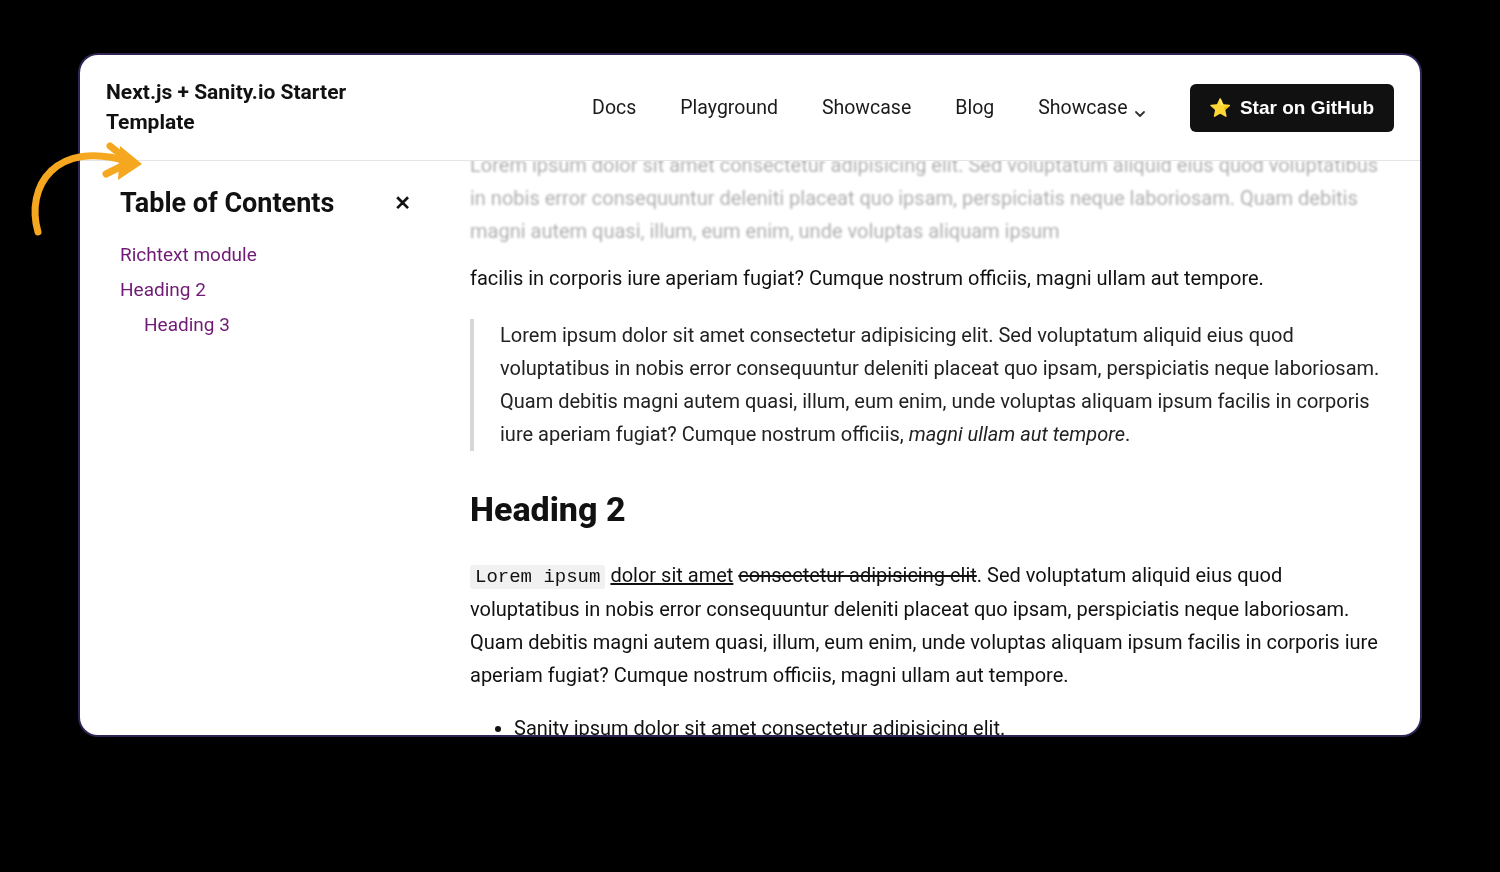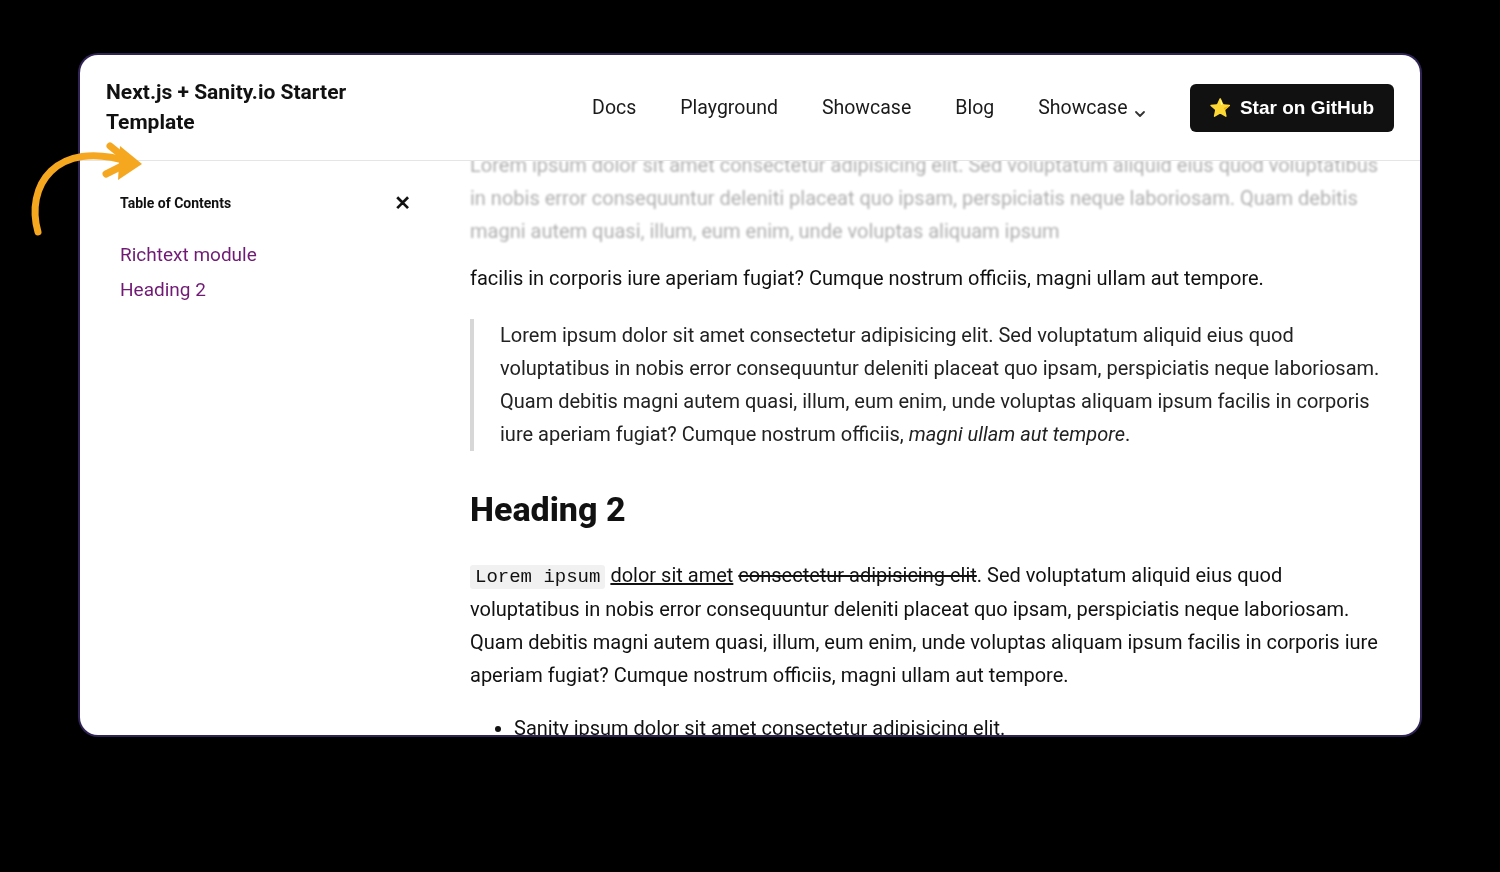--- a/index.html
+++ b/index.html
@@ -101,21 +101,21 @@
     }
 
     .toc-header {
       display: flex;
       align-items: center;
       justify-content: space-between;
       margin-bottom: 18px;
     }
 
     .toc-title {
-      font-size: 14px;
+      font-size: 27px;
       font-weight: 700;
       color: #111;
     }
 
     .close-icon {
       font-size: 20px;
       font-weight: 700;
       color: #111;
       cursor: pointer;
       padding: 4px;
@@ -245,20 +245,21 @@
   <div class="body-layout">
 
     <aside class="sidebar">
       <div class="toc-header">
         <div class="toc-title">Table of Contents</div>
         <div class="close-icon">✕</div>
       </div>
       <ul class="toc-list">
         <li class="toc-item">Richtext module</li>
         <li class="toc-item">Heading 2</li>
+        <li class="toc-item indent-1">Heading 3</li>
       </ul>
     </aside>
 
     <main class="content">
       <p class="faded-top">Lorem ipsum dolor sit amet consectetur adipisicing elit. Sed voluptatum aliquid eius quod voluptatibus in nobis error consequuntur deleniti placeat quo ipsam, perspiciatis neque laboriosam. Quam debitis magni autem quasi, illum, eum enim, unde voluptas aliquam ipsum</p>
       <p>facilis in corporis iure aperiam fugiat? Cumque nostrum officiis, magni ullam aut tempore.</p>
 
       <div class="blockquote">
         <p>
           <span>Lorem ipsum dolor sit amet consectetur adipisicing elit. Sed voluptatum aliquid eius quod voluptatibus in nobis error consequuntur deleniti placeat quo ipsam, perspiciatis neque laboriosam. Quam debitis magni autem quasi, illum, eum enim, unde voluptas aliquam ipsum facilis in corporis iure aperiam fugiat? Cumque nostrum officiis, </span><span class="italic">magni ullam aut tempore</span><span>.</span>

